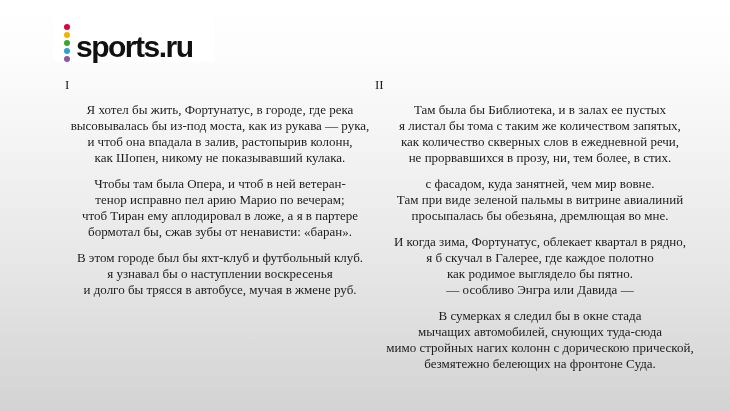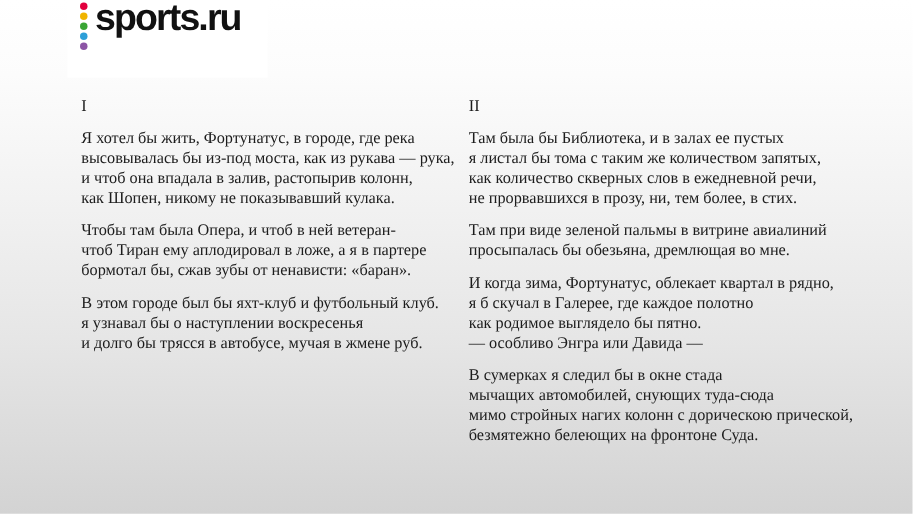--- a/index.html
+++ b/index.html
@@ -11,21 +11,21 @@
     background: linear-gradient(to bottom,
       #ffffff 0px, #fcfcfc 60px, #f4f4f4 140px,
       #e6e6e6 270px, #d3d3d3 411px);
   }
   .logo-box {
     position: absolute;
     left: 54px; top: 0;
     width: 160px; height: 62px;
     background: #ffffff;
     display: flex;
-    align-items: flex-start;
+    align-items: flex-end;
     cursor: pointer;
   }
   .dots {
     display: flex;
     flex-direction: column;
     gap: 2px;
     margin-left: 10px;
     margin-top: 2px;
   }
   .dot { width: 6px; height: 6px; border-radius: 50%; }
@@ -44,21 +44,21 @@
     display: flex;
     color: #1c1c1c;
   }
   .poem-column { width: 310px; }
   .poem-column.second { width: 330px; font-family: Liberation Serif, serif; }
   .numeral {
     font-size: 13px;
     line-height: 16px;
     margin-bottom: 9px;
   }
-  .stanza { margin-bottom: 10px; }
+  .stanza { margin-bottom: 10px; text-align: center; }
   .line {
     font-size: 13px;
     line-height: 16px;
     white-space: nowrap;
   }
   .stanza.bold .line { font-weight: 400; }
 </style>
 </head>
 <body>
 
@@ -78,40 +78,42 @@
     <div class="numeral">I</div>
     <div class="stanzas">
         <div class="stanza">
           <div class="line">Я хотел бы жить, Фортунатус, в городе, где река</div>
           <div class="line">высовывалась бы из-под моста, как из рукава — рука,</div>
           <div class="line">и чтоб она впадала в залив, растопырив колонн,</div>
           <div class="line">как Шопен, никому не показывавший кулака.</div>
         </div>
         <div class="stanza">
           <div class="line">Чтобы там была Опера, и чтоб в ней ветеран-</div>
+          <div class="line">тенор исправно пел арию Марио по вечерам;</div>
           <div class="line">чтоб Тиран ему аплодировал в ложе, а я в партере</div>
           <div class="line">бормотал бы, сжав зубы от ненависти: «баран».</div>
         </div>
         <div class="stanza bold">
           <div class="line">В этом городе был бы яхт-клуб и футбольный клуб.</div>
           <div class="line">я узнавал бы о наступлении воскресенья</div>
           <div class="line">и долго бы трясся в автобусе, мучая в жмене руб.</div>
         </div>
       </div>
   </div>
   <div class="poem-column second">
     <div class="numeral">II</div>
     <div class="stanzas">
         <div class="stanza">
           <div class="line">Там была бы Библиотека, и в залах ее пустых</div>
           <div class="line">я листал бы тома с таким же количеством запятых,</div>
           <div class="line">как количество скверных слов в ежедневной речи,</div>
           <div class="line">не прорвавшихся в прозу, ни, тем более, в стих.</div>
         </div>
         <div class="stanza">
+          <div class="line">с фасадом, куда занятней, чем мир вовне.</div>
           <div class="line">Там при виде зеленой пальмы в витрине авиалиний</div>
           <div class="line">просыпалась бы обезьяна, дремлющая во мне.</div>
         </div>
         <div class="stanza">
           <div class="line">И когда зима, Фортунатус, облекает квартал в рядно,</div>
           <div class="line">я б скучал в Галерее, где каждое полотно</div>
           <div class="line">как родимое выглядело бы пятно.</div>
           <div class="line">— особливо Энгра или Давида —</div>
         </div>
         <div class="stanza">

